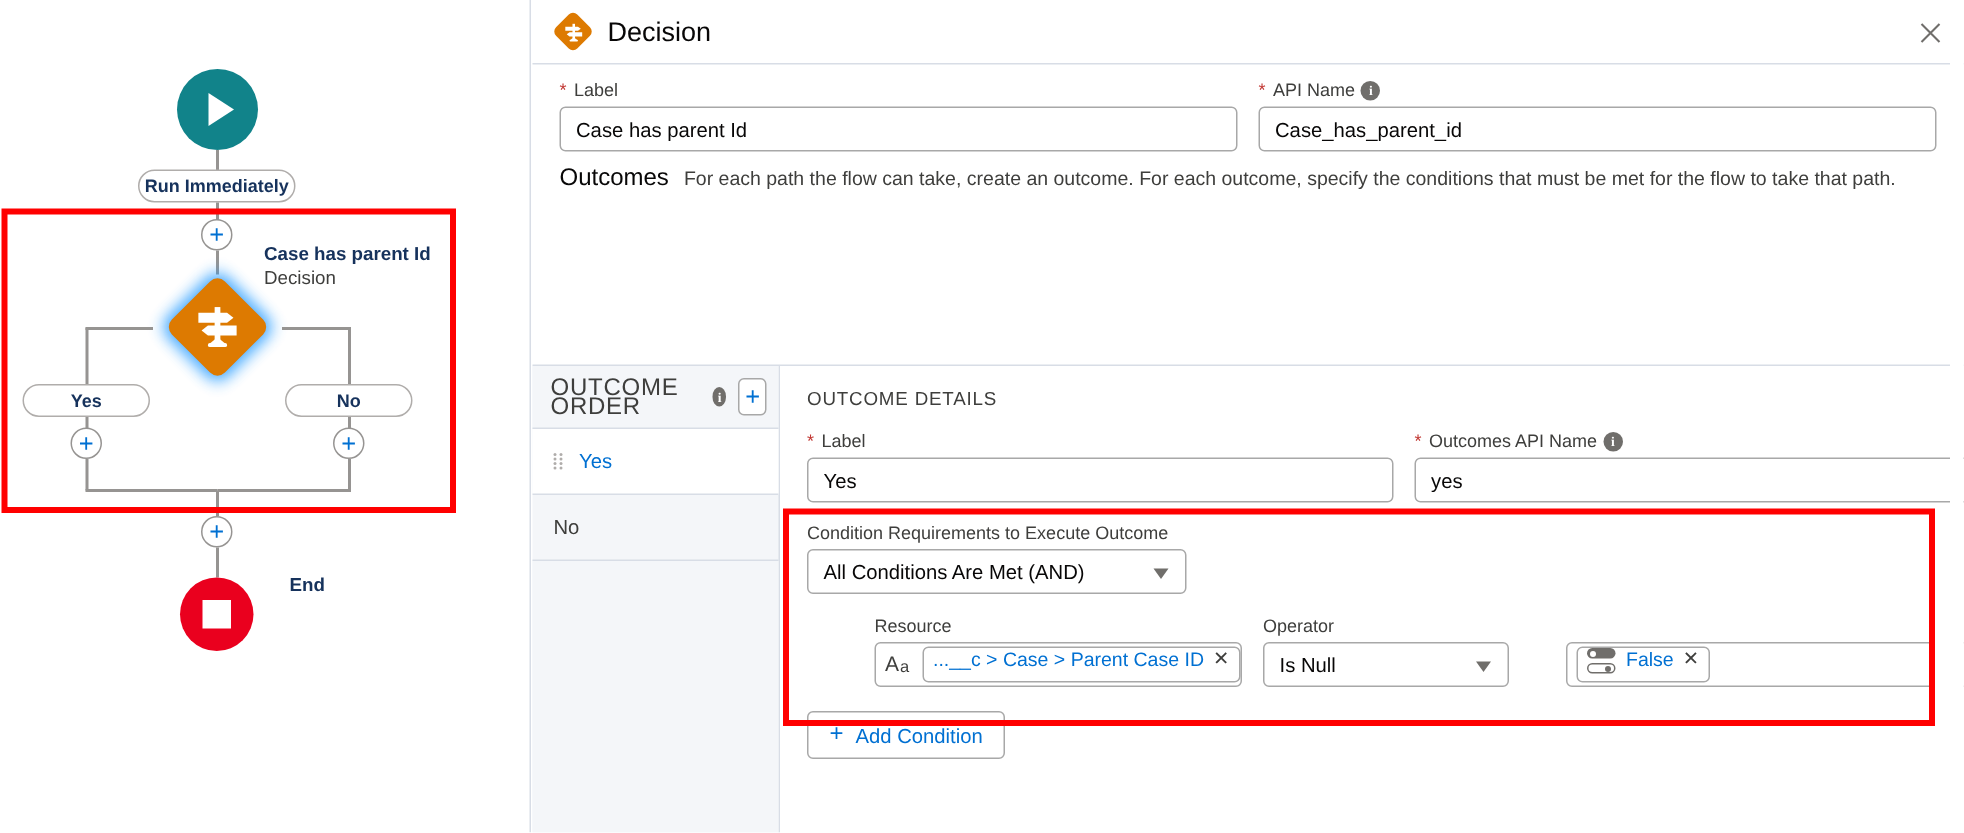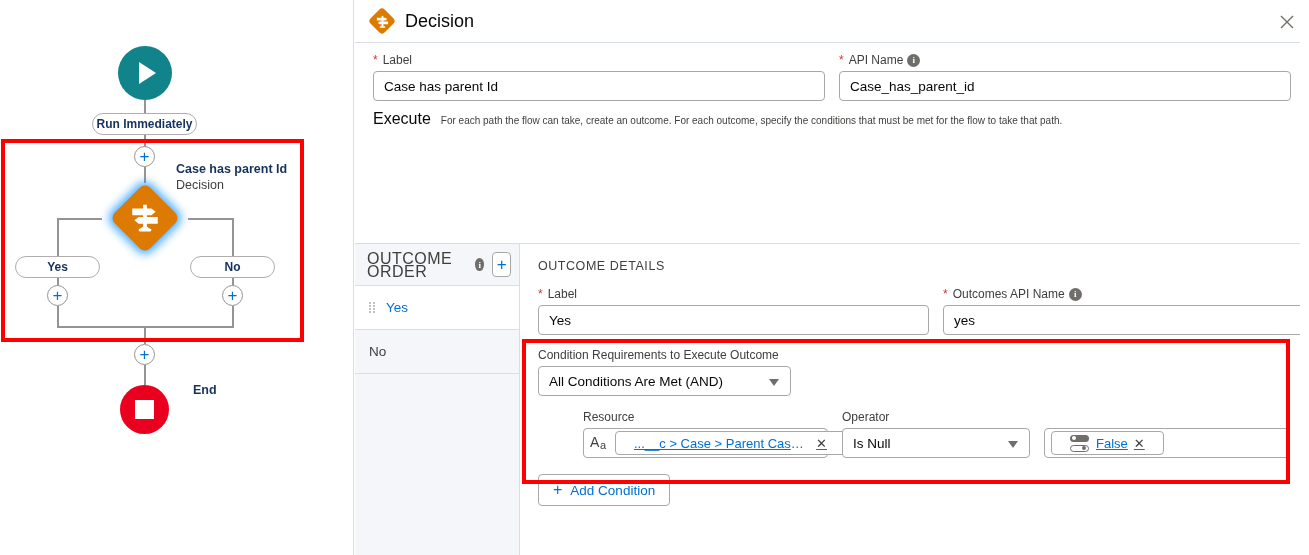--- a/index.html
+++ b/index.html
@@ -161,21 +161,21 @@
     border: 1px solid #a8a8a8; border-radius: 4px;
     font-size: 13.5px; color: #080707; padding: 6px 10px;
     resize: none; font-family: "Liberation Sans", sans-serif;
   }
 
   .outcomes-head {
     display: flex; align-items: baseline; gap: 10px;
     padding: 9px 18px 6px 18px;
   }
   .outcomes-title { font-size: 16px; color: #080707; }
-  .outcomes-sub { font-size: 10px; color: #3e3e3c; text-align: center; }
+  .outcomes-sub { font-size: 13px; color: #3e3e3c; text-align: center; }
 
   #lower {
     position: absolute; left: 0; top: 243px;
     width: 954px; height: 312px;
     display: flex;
     border-top: 1px solid #d8dde6;
   }
   #outcome-order {
     width: 165px; flex: 0 0 165px;
     background: #f4f6f9;
@@ -245,26 +245,25 @@
     margin-top: 14px; padding-left: 45px;
   }
   .crit-col { display: flex; flex-direction: column; }
   .crit-lbl { font-size: 12px; color: #3e3e3c; margin-bottom: 4px; }
   .combo {
     height: 30px; border: 1px solid #a8a8a8; border-radius: 4px;
     background: #fff; display: flex; align-items: center;
     padding: 0 6px; gap: 6px;
   }
   .token {
-    display: inline-flex; align-items: center; gap: 6px;
+    display: inline-flex; gap: 6px;
     height: 24px; border: 1px solid #a8a8a8; border-radius: 4px;
-    padding: 0 18px; background: #fff;
+    padding: 0 6px; background: #fff;
     font-size: 13px; color: #0070d2;
     max-width: 100%;
-    text-decoration: underline;
   }
   .token .tx { white-space: nowrap; overflow: hidden; text-overflow: ellipsis; }
   .token .xc { color: #3e3e3c; font-size: 13px; line-height: 1; }
   .aa-icon {
     position: relative; width: 19px; height: 17px; flex: 0 0 auto;
     color: #3e3e3c; font-size: 13px; line-height: 1;
   }
   .aa-icon .big { position: absolute; left: 0; top: 0; font-size: 14px; }
   .aa-icon .sml { position: absolute; left: 10px; top: 5px; font-size: 11px; }
   .bool-icon {
@@ -398,21 +397,21 @@
             <span>API Name</span>
             <span class="infoi">i</span>
           </div>
           <input class="inp" value="Case_has_parent_id" style="">
         </div>
       </div>
 
     </div>
 
     <div class="outcomes-head">
-      <div class="outcomes-title">Execute</div>
+      <div class="outcomes-title">Outcomes</div>
       <div class="outcomes-sub">For each path the flow can take, create an outcome. For each outcome, specify the conditions that must be met for the flow to take that path.</div>
     </div>
 
     <div id="lower">
 
       <div id="outcome-order">
         <div class="oo-head">
           <div class="oo-title">OUTCOME ORDER</div>
           <span class="infoi" style="margin-right:8px;">i</span>
           <div class="oo-add">+</div>
@@ -476,21 +475,21 @@
               </span>
               <span class="token">
                 <span class="tx">...__c &gt; Case &gt; Parent Case ID</span>
                 <span class="xc">✕</span>
               </span>
             </div>
           </div>
 
           <div class="crit-col" style="width:188px;">
             <div class="crit-lbl">Operator</div>
-            <div class="sel-ctl" style="width:188px;">
+            <div class="sel-ctl" style="width:164px;">
               <span>Is Null</span>
               <span class="caret"></span>
             </div>
           </div>
 
           <div class="crit-col" style="width:246px;">
             <div class="combo">
               <span class="token">
                 <span class="bool-icon">
                   <span>

